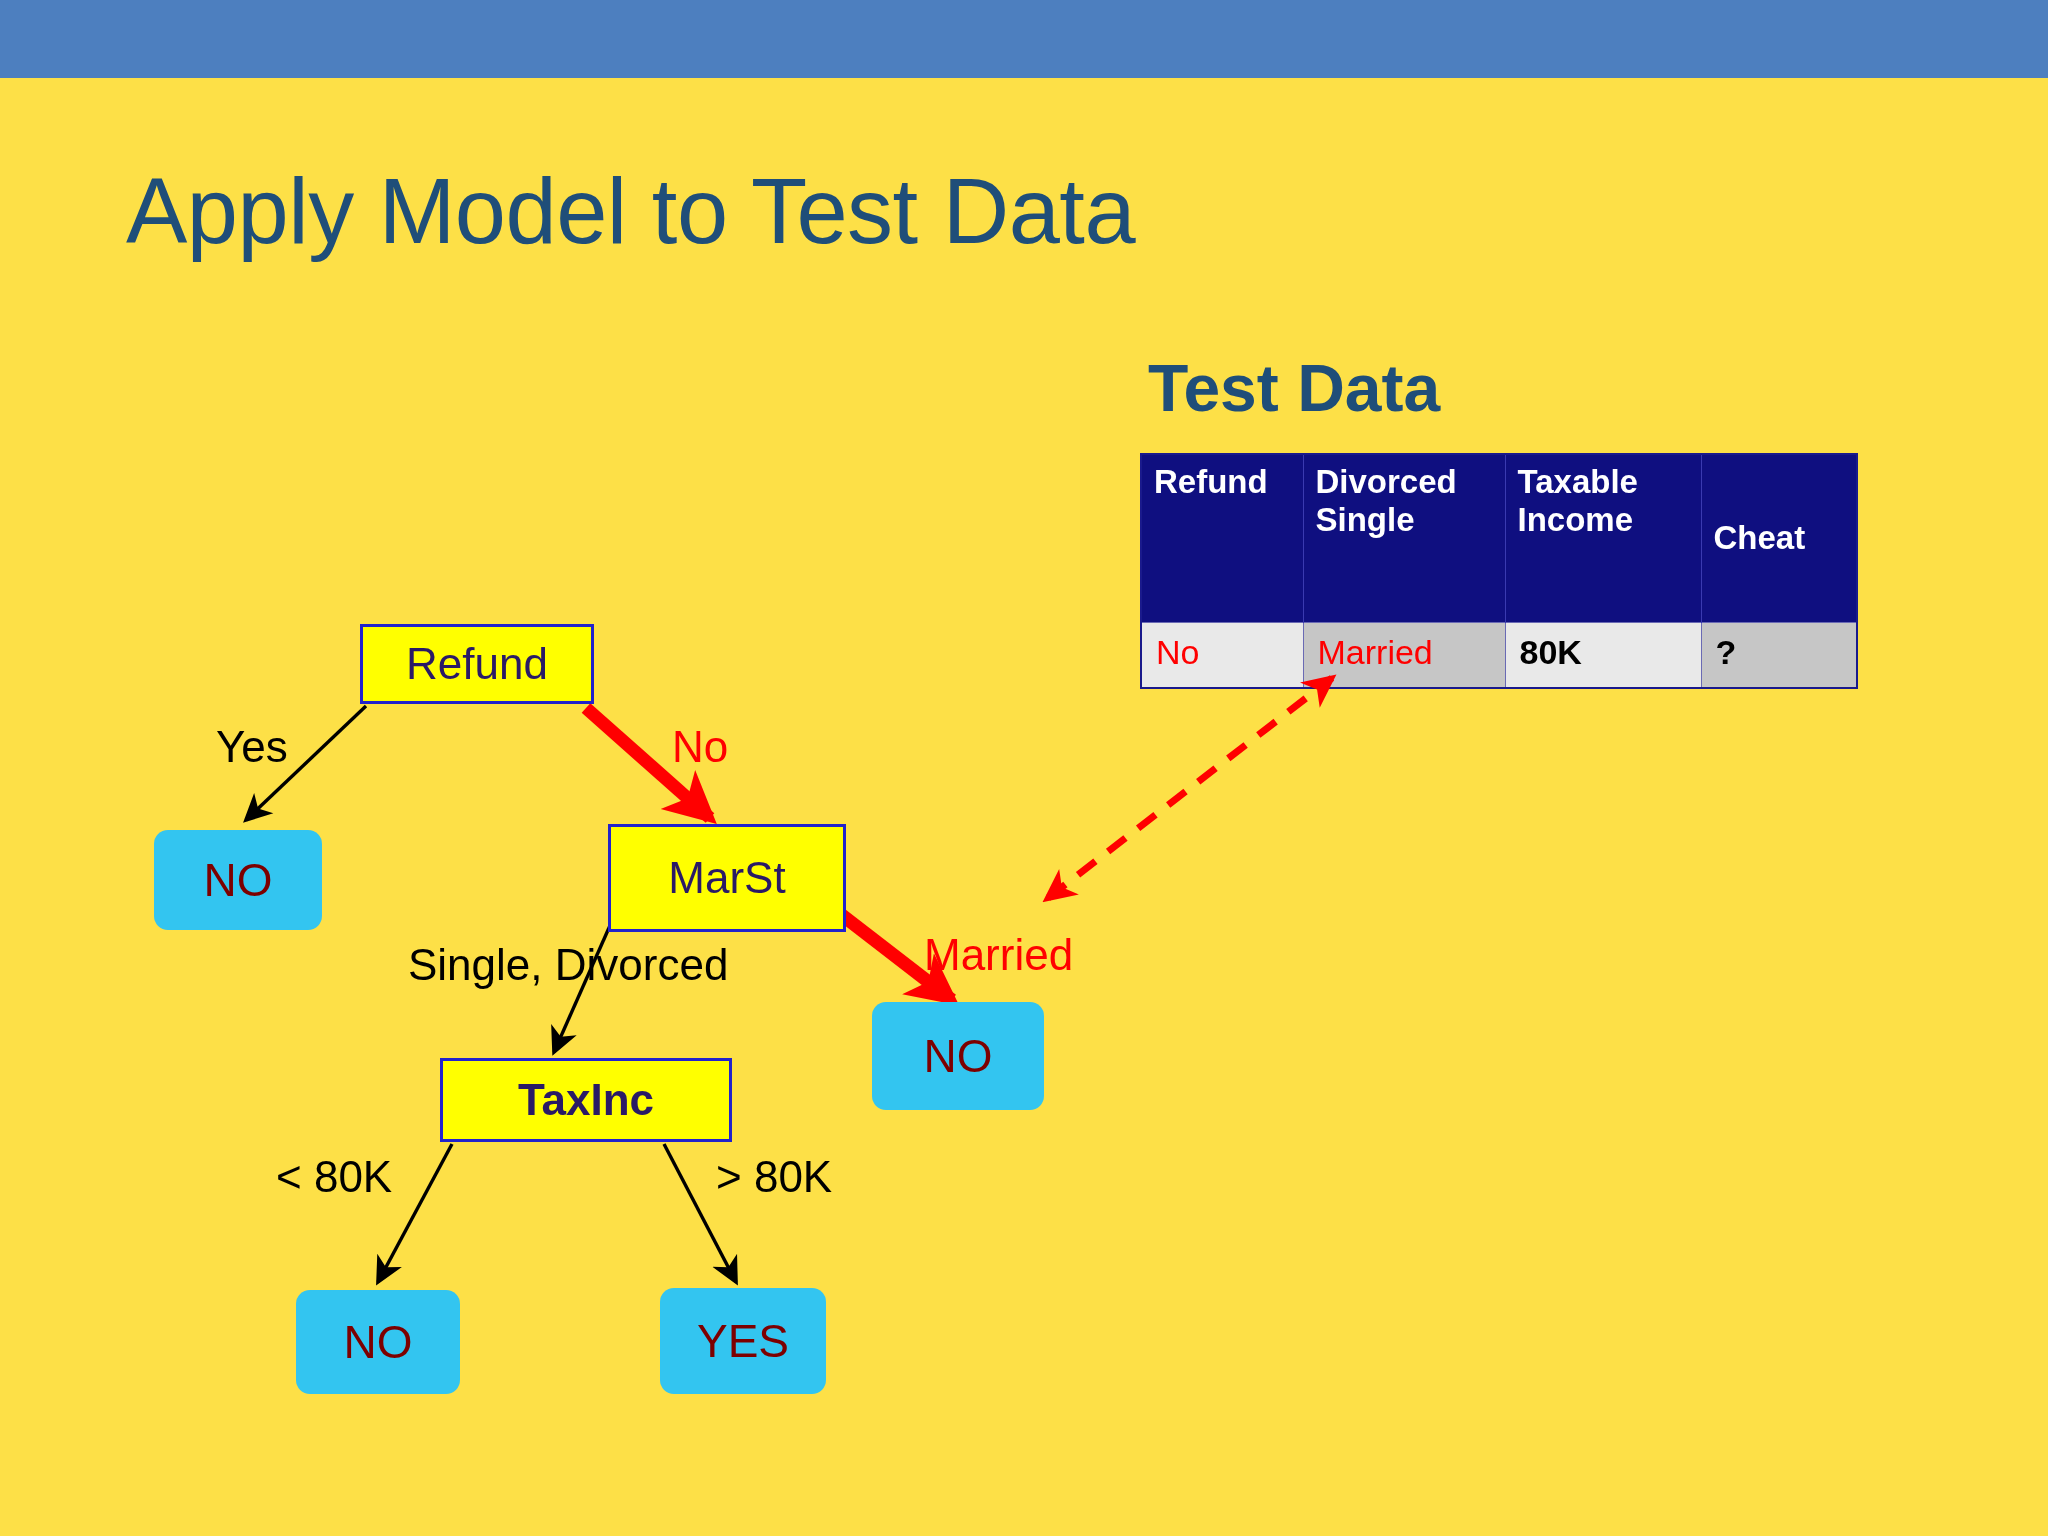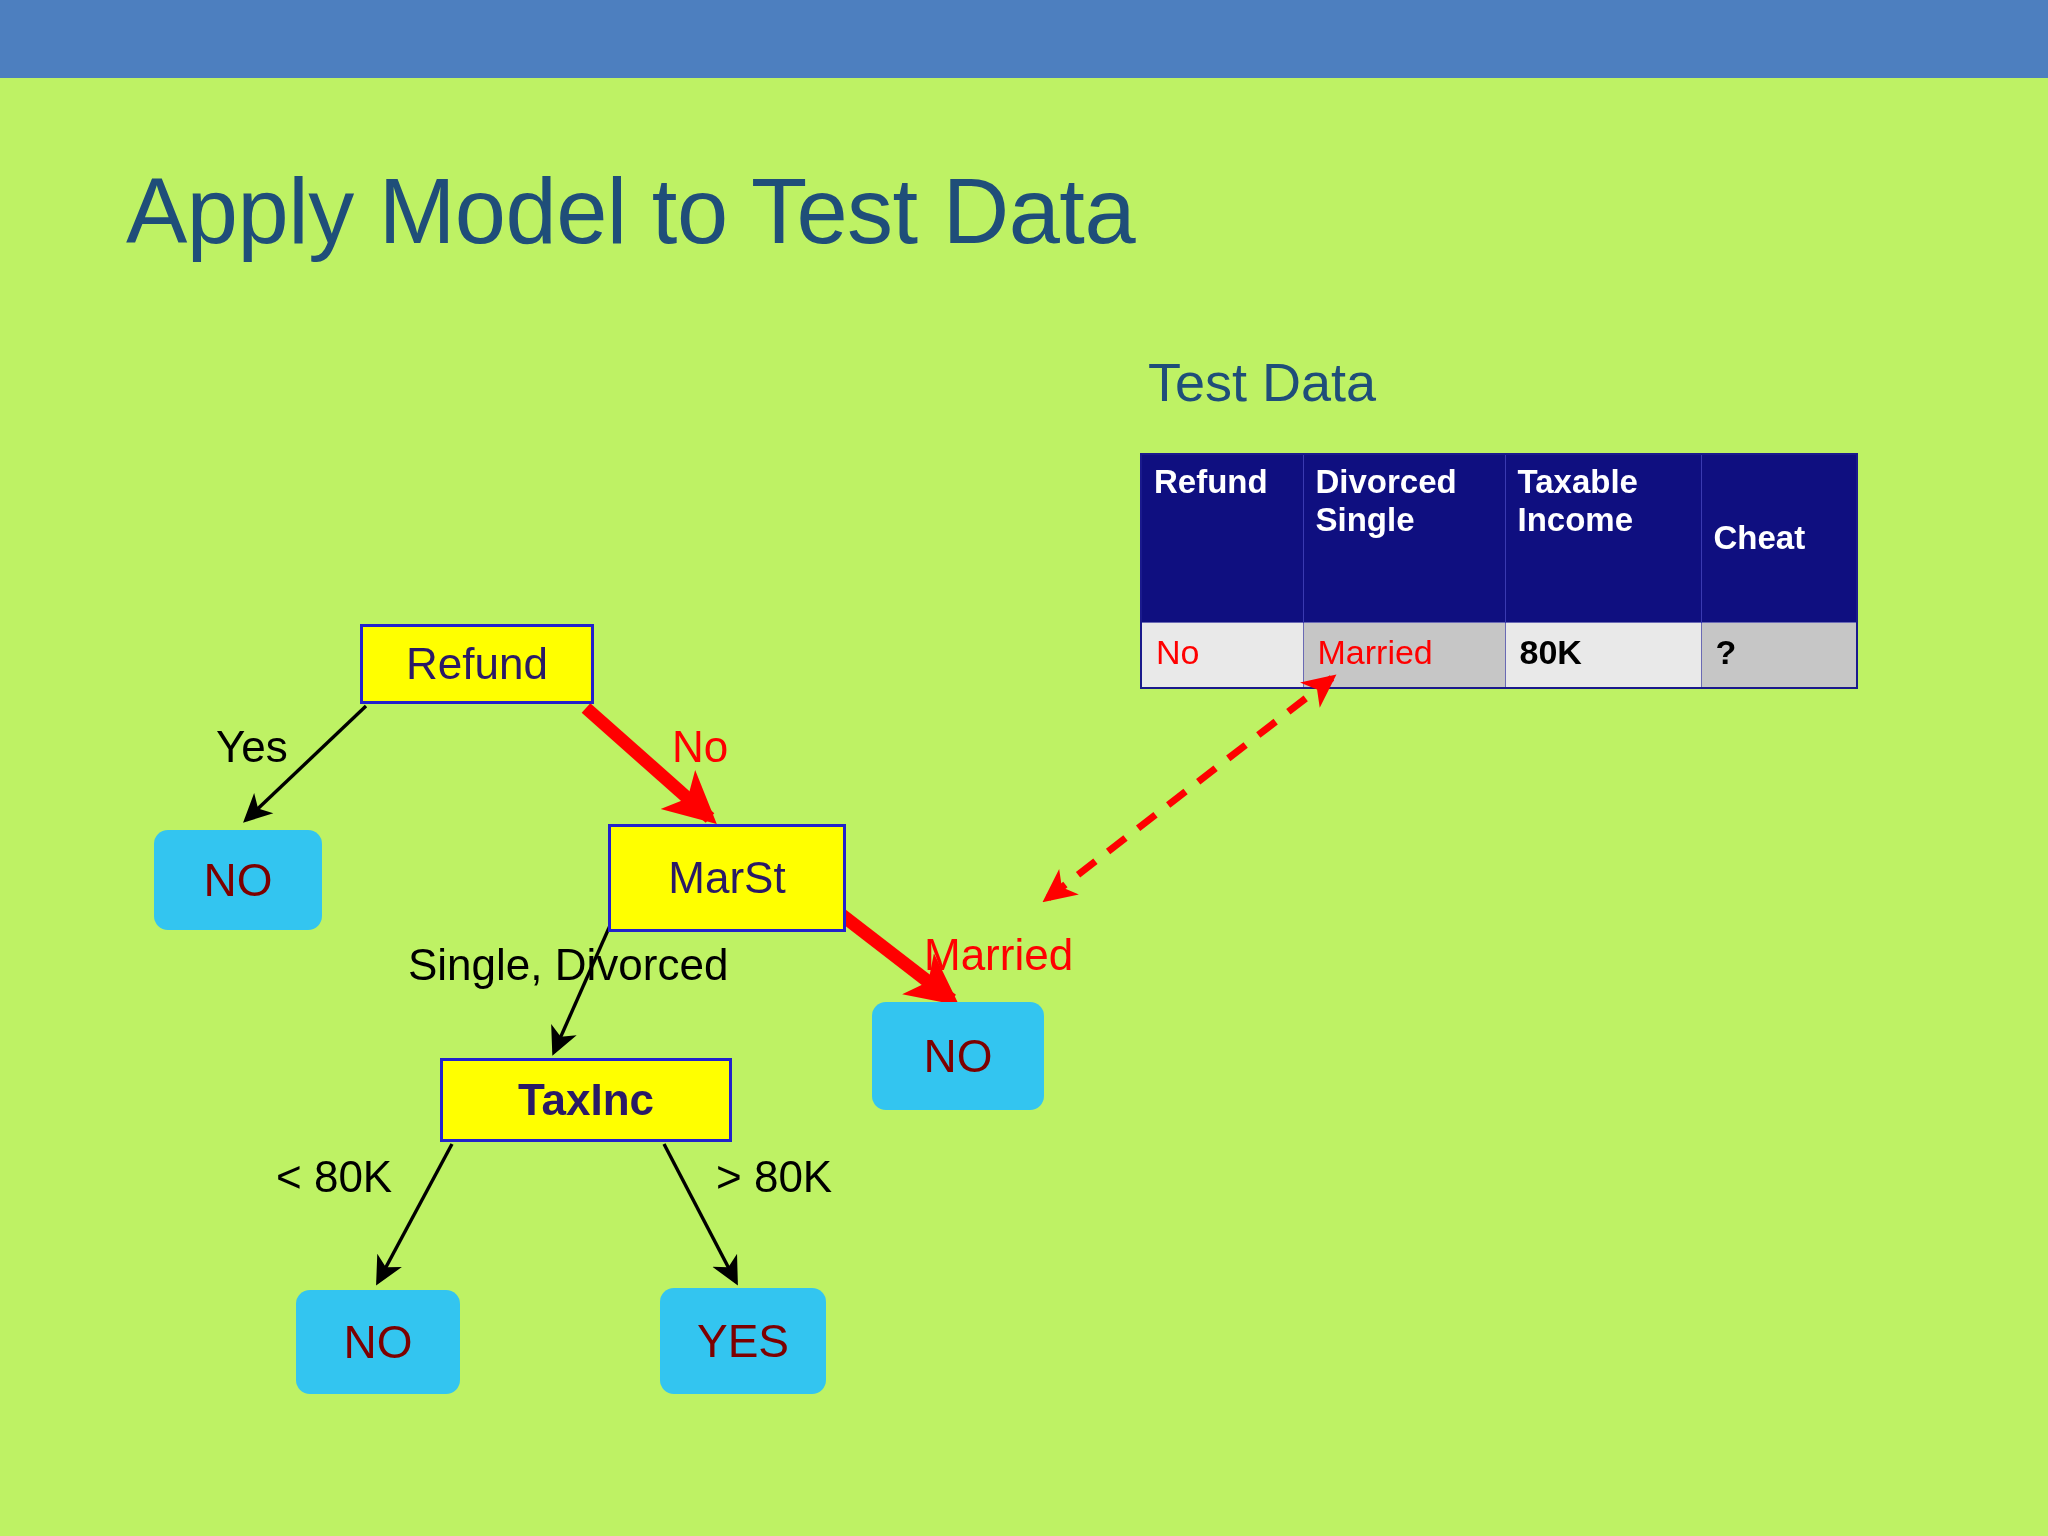--- a/index.html
+++ b/index.html
@@ -3,42 +3,42 @@
 <meta charset="utf-8">
 <style>
   html,body{margin:0;padding:0;}
   body{
     width:2048px;height:1536px;
     background:#ffffff;
     font-family:"Liberation Sans", sans-serif;
     overflow:hidden;
     position:relative;
   }
-  #slide{position:absolute;inset:0;width:2048px;height:1536px;background:#bef264;}
+  #slide{position:absolute;inset:0;width:2048px;height:1536px;background:#fde047;}
 
   
   .topbar{
     position:absolute;left:0;top:0;width:2048px;height:78px;
     background:#4d7fbf;
   }
 
   
   .slide-title{
     position:absolute;left:126px;top:165px;
     font-size:92px;line-height:1.0;
     color:#1f4e79;
     font-weight:400;
     letter-spacing:-0.5px;
     white-space:nowrap;
   }
   .section-label{
     position:absolute;left:1148px;top:355px;
-    font-size:54px;line-height:1.0;
+    font-size:66px;line-height:1.0;
     color:#1f4e79;
-    font-weight:400;
+    font-weight:700;
     white-space:nowrap;
   }
 
   
   .test-table{
     position:absolute;left:1140px;top:453px;
     width:716px;
     border-collapse:collapse;
     table-layout:fixed;
     border:2px solid #1a1a8c;

